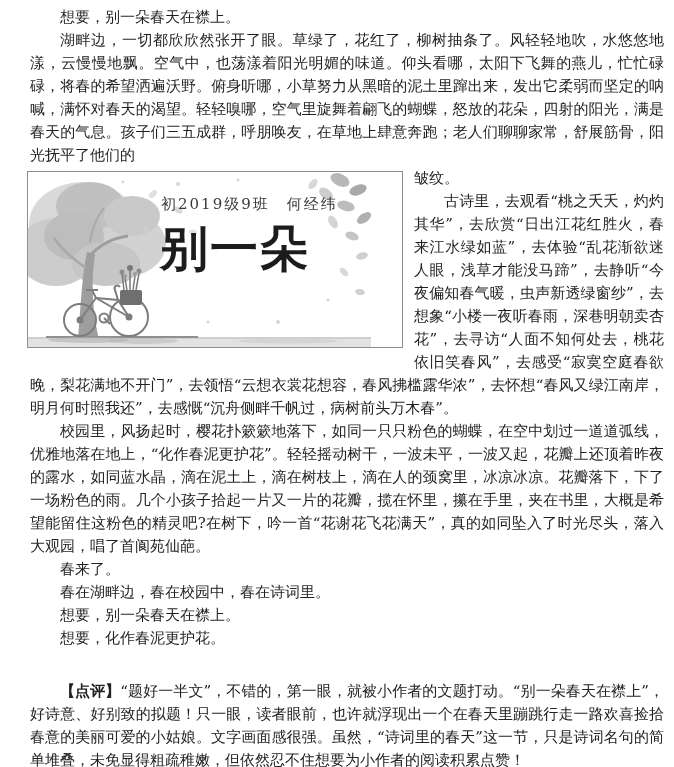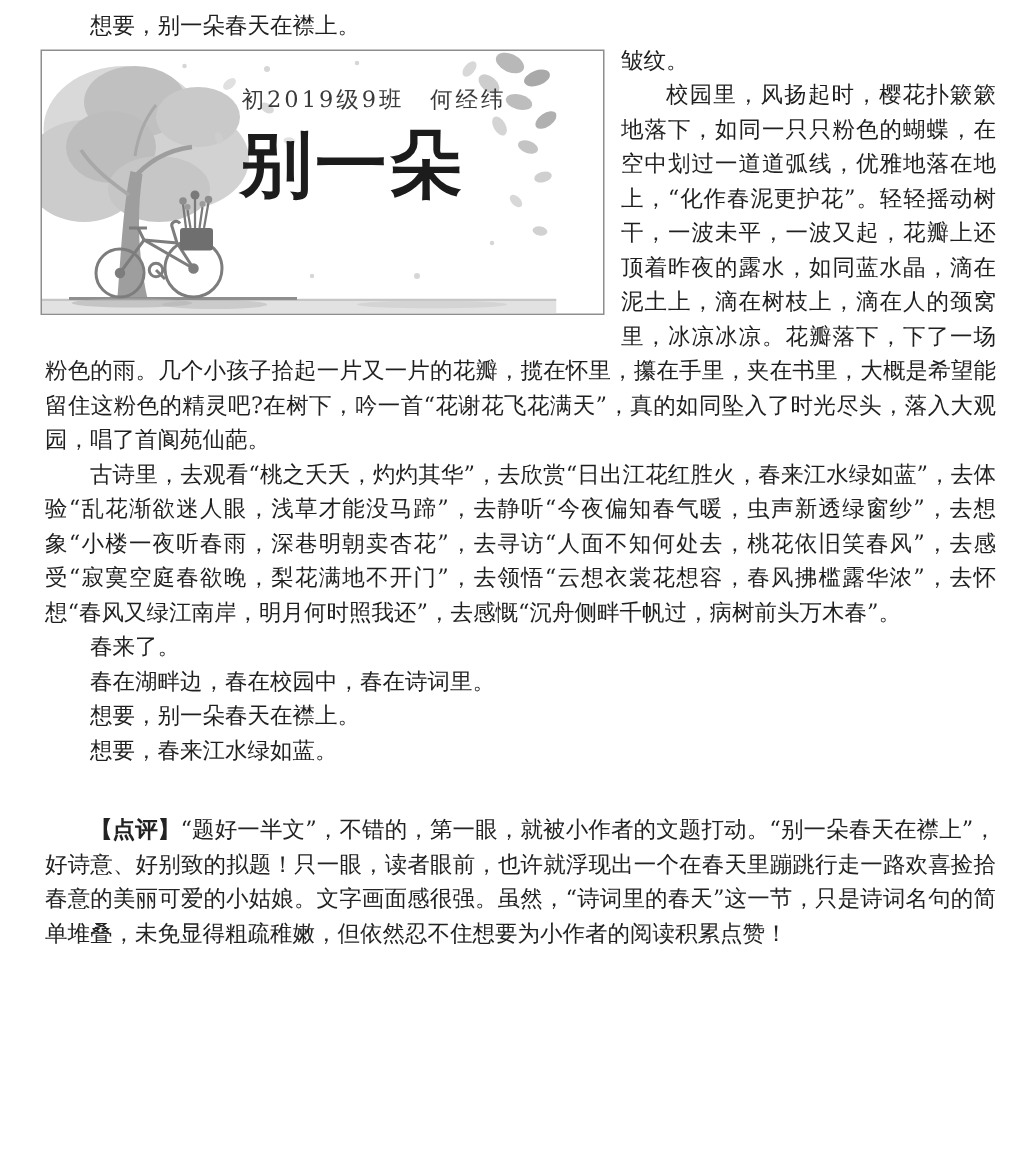--- a/index.html
+++ b/index.html
@@ -53,20 +53,21 @@
   }
   .comment-label { font-weight: 700; font-family: "DejaVu Sans", sans-serif; }
 </style>
 </head>
 <body>
 
 <div class="page">
 
   <p class="para indent">想要，别一朵春天在襟上。</p>
 
+  <p class="para indent">湖畔边，一切都欣欣然张开了眼。草绿了，花红了，柳树抽条了。风轻轻地吹，水悠悠地漾，云慢慢地飘。空气中，也荡漾着阳光明媚的味道。仰头看哪，太阳下飞舞的燕儿，忙忙碌碌，将春的希望洒遍沃野。俯身听哪，小草努力从黑暗的泥土里蹿出来，发出它柔弱而坚定的呐喊，满怀对春天的渴望。轻轻嗅哪，空气里旋舞着翩飞的蝴蝶，怒放的花朵，四射的阳光，满是春天的气息。孩子们三五成群，呼朋唤友，在草地上肆意奔跑；老人们聊聊家常，舒展筋骨，阳光抚平了他们的</p>
 
   <div class="artwork">
     <svg width="343" height="175" viewBox="0 0 343 175">
 
       <g fill="#d6d6d6">
         <circle cx="150" cy="12" r="2"></circle>
           <circle cx="210" cy="8" r="1.5"></circle>
           <circle cx="128" cy="48" r="1.5"></circle>
         <circle cx="250" cy="150" r="2"></circle>
           <circle cx="300" cy="128" r="1.5"></circle>
@@ -142,26 +143,26 @@
         <ellipse cx="118" cy="58" rx="4" ry="2.5" fill="#cfcfcf" transform="rotate(70 118 58)"></ellipse>
       </g>
     </svg>
     <div class="byline">初2019级9班　何经纬</div>
     <div class="title">
       <div>别一朵</div>
     </div>
   </div>
 
   <p class="para noindent">皱纹。</p>
+  <p class="para indent">古诗里，去观看“桃之夭夭，灼灼其华”，去欣赏“日出江花红胜火，春来江水绿如蓝”，去体验“乱花渐欲迷人眼，浅草才能没马蹄”，去静听“今夜偏知春气暖，虫声新透绿窗纱”，去想象“小楼一夜听春雨，深巷明朝卖杏花”，去寻访“人面不知何处去，桃花依旧笑春风”，去感受“寂寞空庭春欲晚，梨花满地不开门”，去领悟“云想衣裳花想容，春风拂槛露华浓”，去怀想“春风又绿江南岸，明月何时照我还”，去感慨“沉舟侧畔千帆过，病树前头万木春”。</p>
   <p class="para indent">校园里，风扬起时，樱花扑簌簌地落下，如同一只只粉色的蝴蝶，在空中划过一道道弧线，优雅地落在地上，“化作春泥更护花”。轻轻摇动树干，一波未平，一波又起，花瓣上还顶着昨夜的露水，如同蓝水晶，滴在泥土上，滴在树枝上，滴在人的颈窝里，冰凉冰凉。花瓣落下，下了一场粉色的雨。几个小孩子拾起一片又一片的花瓣，揽在怀里，攥在手里，夹在书里，大概是希望能留住这粉色的精灵吧?在树下，吟一首“花谢花飞花满天”，真的如同坠入了时光尽头，落入大观园，唱了首阆苑仙葩。</p>
-  <p class="para indent">古诗里，去观看“桃之夭夭，灼灼其华”，去欣赏“日出江花红胜火，春来江水绿如蓝”，去体验“乱花渐欲迷人眼，浅草才能没马蹄”，去静听“今夜偏知春气暖，虫声新透绿窗纱”，去想象“小楼一夜听春雨，深巷明朝卖杏花”，去寻访“人面不知何处去，桃花依旧笑春风”，去感受“寂寞空庭春欲晚，梨花满地不开门”，去领悟“云想衣裳花想容，春风拂槛露华浓”，去怀想“春风又绿江南岸，明月何时照我还”，去感慨“沉舟侧畔千帆过，病树前头万木春”。</p>
   <p class="para indent">春来了。</p>
   <p class="para indent">春在湖畔边，春在校园中，春在诗词里。</p>
   <p class="para indent">想要，别一朵春天在襟上。</p>
-  <p class="para indent">想要，春来江水绿如蓝。</p>
+  <p class="para indent">想要，化作春泥更护花。</p>
 
   <div class="comment-block">
     <p class="comment-para">
       <span class="comment-label">【点评】</span><span>“题好一半文”，不错的，第一眼，就被小作者的文题打动。“别一朵春天在襟上”，好诗意、好别致的拟题！只一眼，读者眼前，也许就浮现出一个在春天里蹦跳行走一路欢喜捡拾春意的美丽可爱的小姑娘。文字画面感很强。虽然，“诗词里的春天”这一节，只是诗词名句的简单堆叠，未免显得粗疏稚嫩，但依然忍不住想要为小作者的阅读积累点赞！</span>
     </p>
 
   </div>
 
 </div>
 

